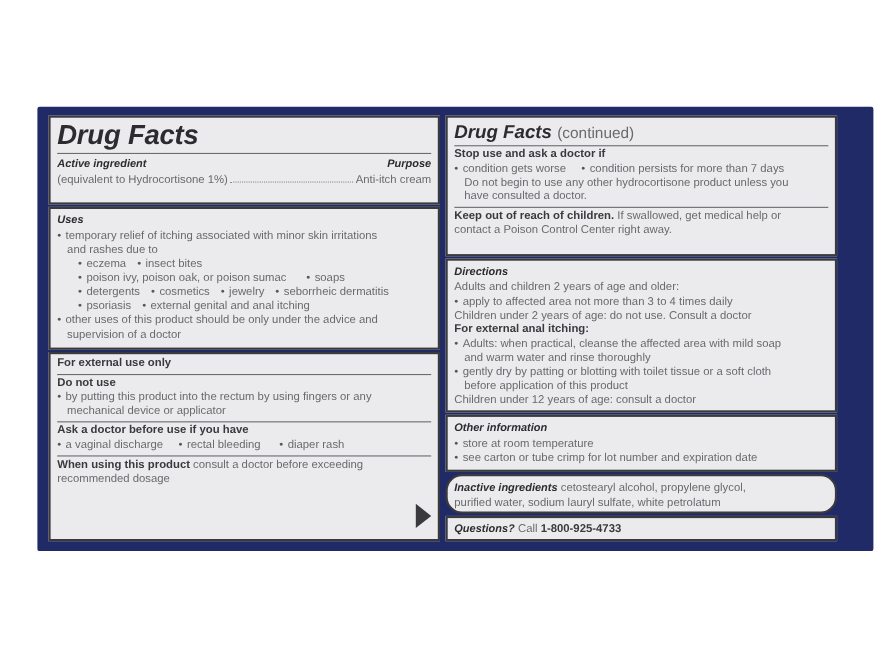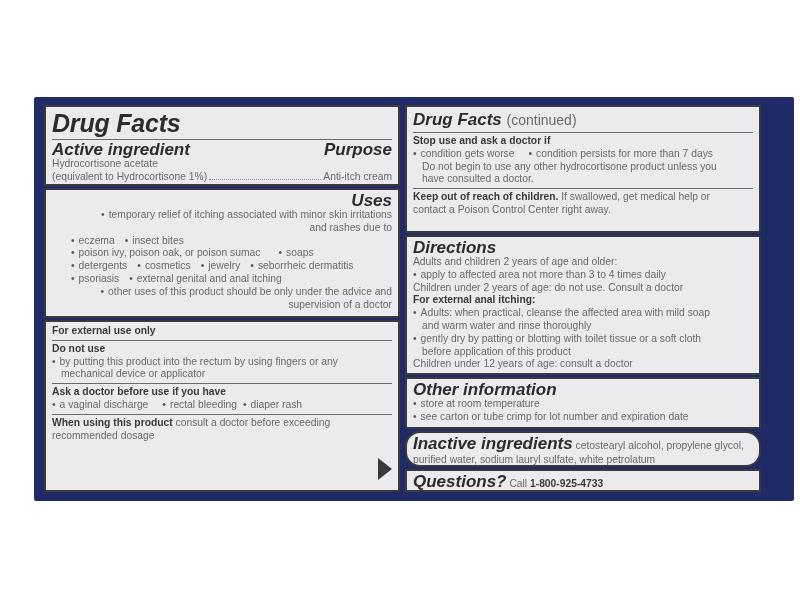--- a/index.html
+++ b/index.html
@@ -7,21 +7,21 @@
          font-family:"Liberation Sans", sans-serif; color:#6a6a6e; }
   .frame { position:absolute; left:34px; top:97px; width:760px; height:404px;
            background:#1f2a66; border-radius:2px; }
   .col { position:absolute; top:8px; }
   .col.left { left:10px; width:356px; }
   .col.right { left:371px; width:356px; }
   .panel { position:absolute; left:0; width:356px; background:#ebebed;
            border:2px solid #3a3a3e; box-sizing:border-box; padding:3px 6px; overflow:hidden; }
   .h-big { font-style:italic; font-weight:bold; color:#2c2c30; font-size:25px; line-height:27px; letter-spacing:-0.2px; }
   .h-big2 { font-style:italic; font-weight:bold; color:#2c2c30; font-size:17px; line-height:19px; }
-  .h-sec { font-style:italic; font-weight:bold; color:#2c2c30; font-size:17px; line-height:16px; }
+  .h-sec { font-style:italic; font-weight:bold; color:#2c2c30; font-size:10px; line-height:16px; }
   .rule { border-top:1px solid #6b6b70; margin:2px 0 2px 0; }
   .t { font-size:10.3px; line-height:12.8px; color:#6a6a6e; }
   .b { font-weight:bold; color:#3a3a3e; }
   .bullet::before { content:"\2022"; margin-right:4px; color:#55555a; }
   .ind2 { padding-left:19px; }
   .row { display:flex; }
   .row .sp { margin-right:10px; }
   .ai-row { display:flex; justify-content:space-between; align-items:baseline; }
   .dots { flex:1; border-bottom:1px dotted #8a8a8e; margin:0 2px 3px 2px; }
   .arrow { position:absolute; right:6px; bottom:10px; width:0; height:0;
@@ -37,29 +37,28 @@
 
   <div class="col left">
 
     <div class="panel" style="top:0; height:81px;">
       <div class="h-big">Drug Facts</div>
       <div class="rule"></div>
       <div class="ai-row">
         <span class="h-sec">Active ingredient</span>
         <span class="h-sec">Purpose</span>
       </div>
-      <div class="t">Hydrocortisone acetate</div>
       <div class="ai-row t">
         <span>(equivalent to Hydrocortisone 1%)</span>
         <span class="dots"></span>
         <span>Anti-itch cream</span>
       </div>
     </div>
 
-    <div class="panel" style="top:83px; height:130px;text-align:right;">
+    <div class="panel" style="top:83px; height:130px;">
       <div class="h-sec">Uses</div>
       <div class="t bullet">temporary relief of itching associated with minor skin irritations</div>
       <div class="t" style="padding-left:9px;">and rashes due to</div>
       <div class="t ind2 row">
           <span class="bullet sp">eczema</span>
           <span class="bullet sp">insect bites</span>
         </div>
       <div class="t ind2 row">
           <span class="bullet sp" style="margin-right:18px">poison ivy, poison oak, or poison sumac</span>
           <span class="bullet sp">soaps</span>
@@ -81,21 +80,21 @@
     <div class="panel" style="top:215px; height:172px;">
       <div class="t b">For external use only</div>
       <div class="rule"></div>
       <div class="t b">Do not use</div>
       <div class="t bullet">by putting this product into the rectum by using fingers or any</div>
       <div class="t" style="padding-left:9px;">mechanical device or applicator</div>
       <div class="rule"></div>
       <div class="t b">Ask a doctor before use if you have</div>
       <div class="t row">
           <span class="bullet sp" style="margin-right:14px">a vaginal discharge</span>
-          <span class="bullet sp" style="margin-right:6px">rectal bleeding</span>
+          <span class="bullet sp" style="margin-right:17px">rectal bleeding</span>
           <span class="bullet sp">diaper rash</span>
         </div>
       <div class="rule"></div>
       <div class="t"><span class="b">When using this product</span><span> consult a doctor before exceeding</span></div>
       <div class="t">recommended dosage</div>
       <div class="arrow"></div>
     </div>
   </div>
 
   <div class="col right">

